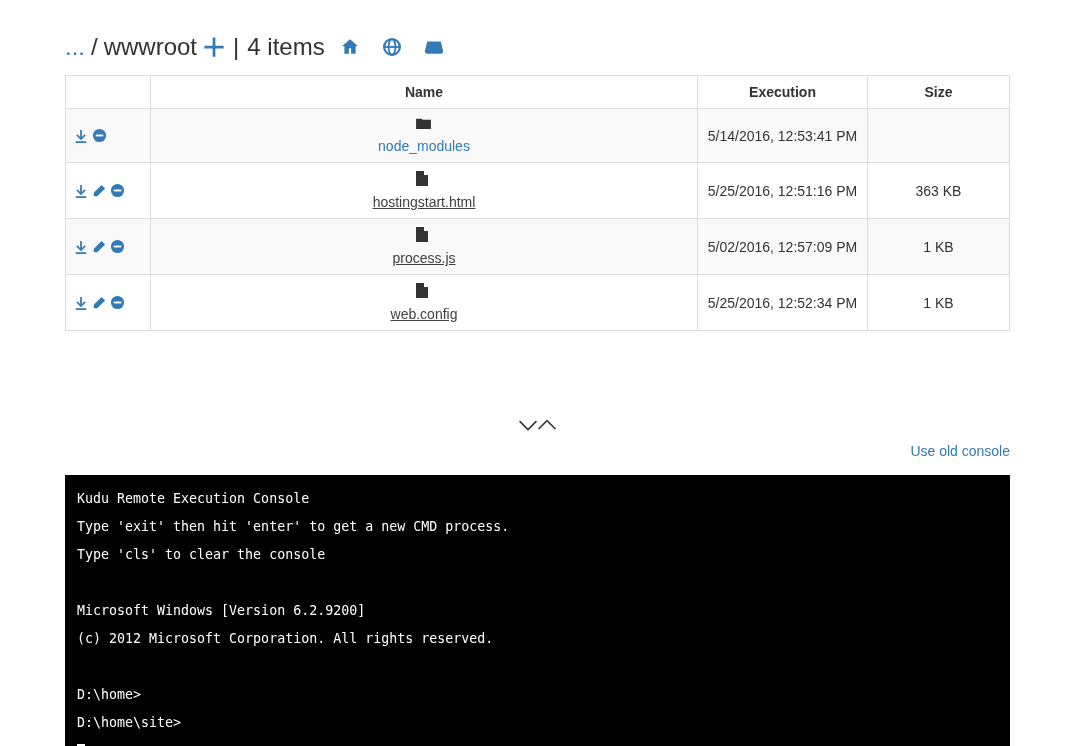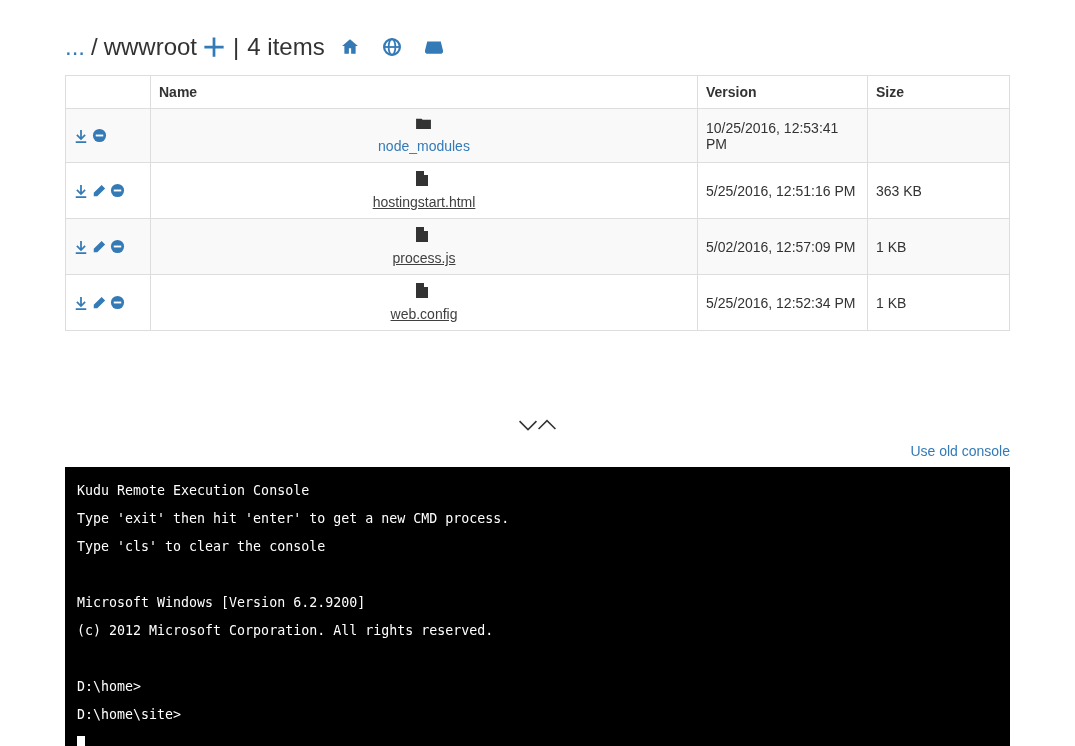--- a/index.html
+++ b/index.html
@@ -30,21 +30,21 @@
   .breadcrumb .toolbar-icon.first { margin-left: 10px; }
   table.file-table {
     width: 100%;
     border-collapse: collapse;
     border: 1px solid #ddd;
     font-size: 14px;
   }
   table.file-table th, table.file-table td {
     border: 1px solid #ddd;
     padding: 8px;
-    text-align: left;
+    text-align: center;
     vertical-align: middle;
   }
   table.file-table th { font-weight: 700; background: #fff; }
   table.file-table tr:nth-child(odd) td { background: #f9f9f9; }
   table.file-table tr:nth-child(even) td { background: #fff; }
   .actions-col { width: 85px; }
   .name-col { }
   .mod-col { width: 170px; }
   .size-col { width: 142px; }
   .action-icons { color: #337ab7; display: flex; gap: 4px; align-items: center; font-size: 15px; }
@@ -59,21 +59,21 @@
     color: #333;
     font-size: 18px;
     margin: 85px 0 6px 0;
     cursor: pointer;
   }
   .splitter span { margin: 0 -2px; font-weight: bold; }
 
   .old-console-link {
     text-align: right;
     padding-right: 65px;
-    margin-bottom: 8px;
+    margin-bottom: 16px;
   }
   .old-console-link span { color: #337ab7; cursor: pointer; font-size: 14px; }
 
   .console {
     margin: 0 65px;
     background: #000;
     color: #fff;
     font-family: Consolas, "Lucida Console", monospace;
     font-size: 13.3px;
     line-height: 28px;
@@ -122,21 +122,21 @@
           <path fill="#337ab7" d="M2 3h12l2 8v2H0v-2zM1 13h14v1H1z"></path>
         </svg>
     </span>
   </div>
 
   <table class="file-table">
     <thead>
       <tr>
         <th class="actions-col"></th>
         <th class="name-col">Name</th>
-        <th class="mod-col">Version</th>
+        <th class="mod-col">Execution</th>
         <th class="size-col">Size</th>
       </tr>
     </thead>
     <tbody id="file-rows">
         <tr>
           <td>
             <div class="action-icons">
               <span>
                 <svg width="14" height="14" viewBox="0 0 16 16">
                   <path fill="#337ab7" d="M7 1h2v8l3-3 1.4 1.4L8 12.8 2.6 7.4 4 6l3 3zM2 14h12v2H2z"></path>
@@ -153,21 +153,21 @@
           <td>
             <div class="name-cell">
               <span class="folder-icon">
                 <svg width="15" height="13" viewBox="0 0 16 14">
                   <path fill="#333" d="M0 2h6l2 2h8v9H0zM0 3h16v1H0z"></path>
                 </svg>
               </span>
               <span class="folder-link">node_modules</span>
             </div>
           </td>
-          <td>10/25/2016, 12:53:41 PM</td>
+          <td>5/14/2016, 12:53:41 PM</td>
           <td></td>
         </tr>
         <tr>
           <td>
             <div class="action-icons">
               <span>
                 <svg width="14" height="14" viewBox="0 0 16 16">
                   <path fill="#337ab7" d="M7 1h2v8l3-3 1.4 1.4L8 12.8 2.6 7.4 4 6l3 3zM2 14h12v2H2z"></path>
                 </svg>
               </span>

